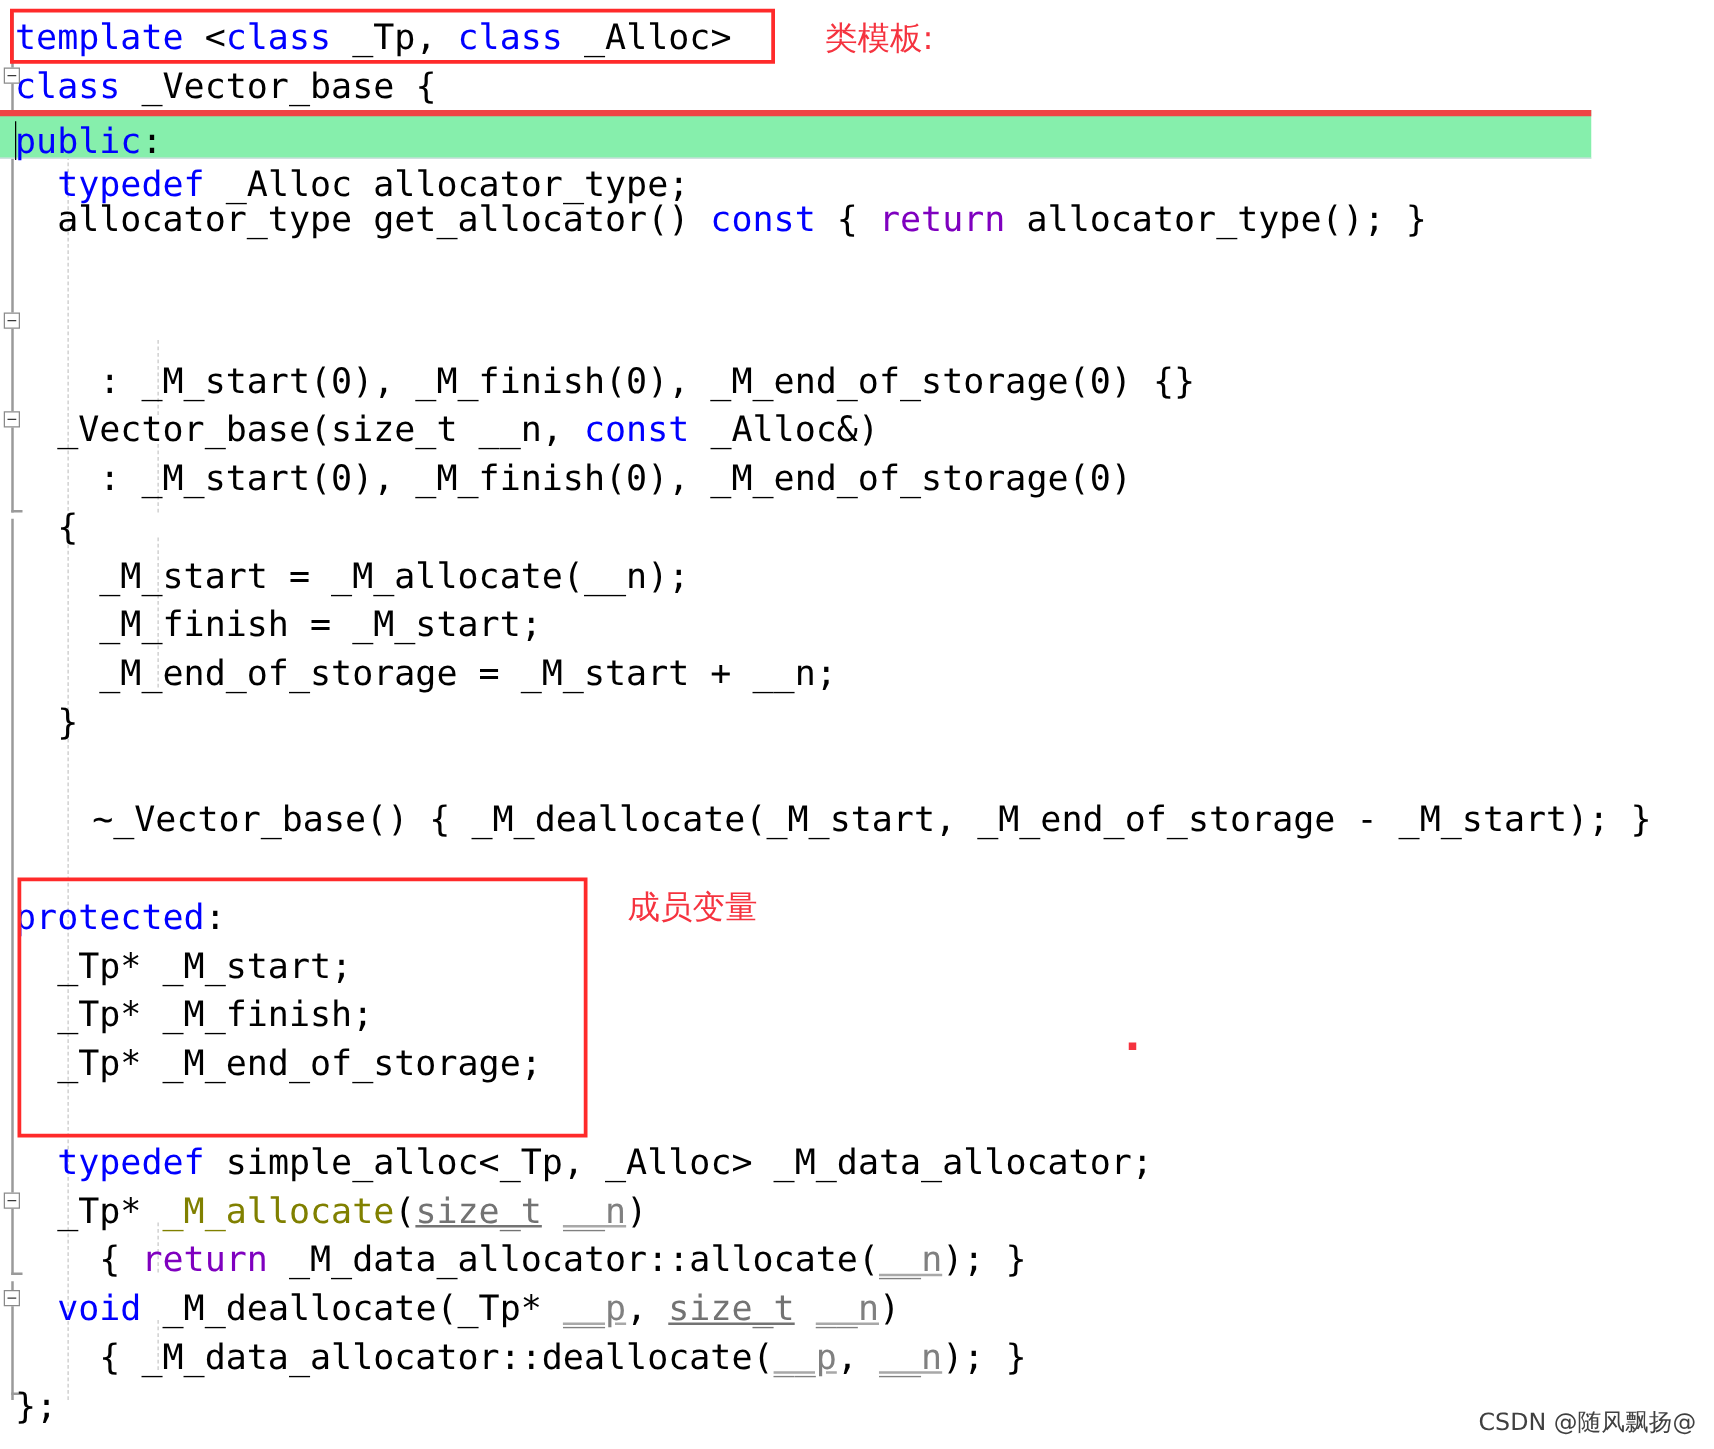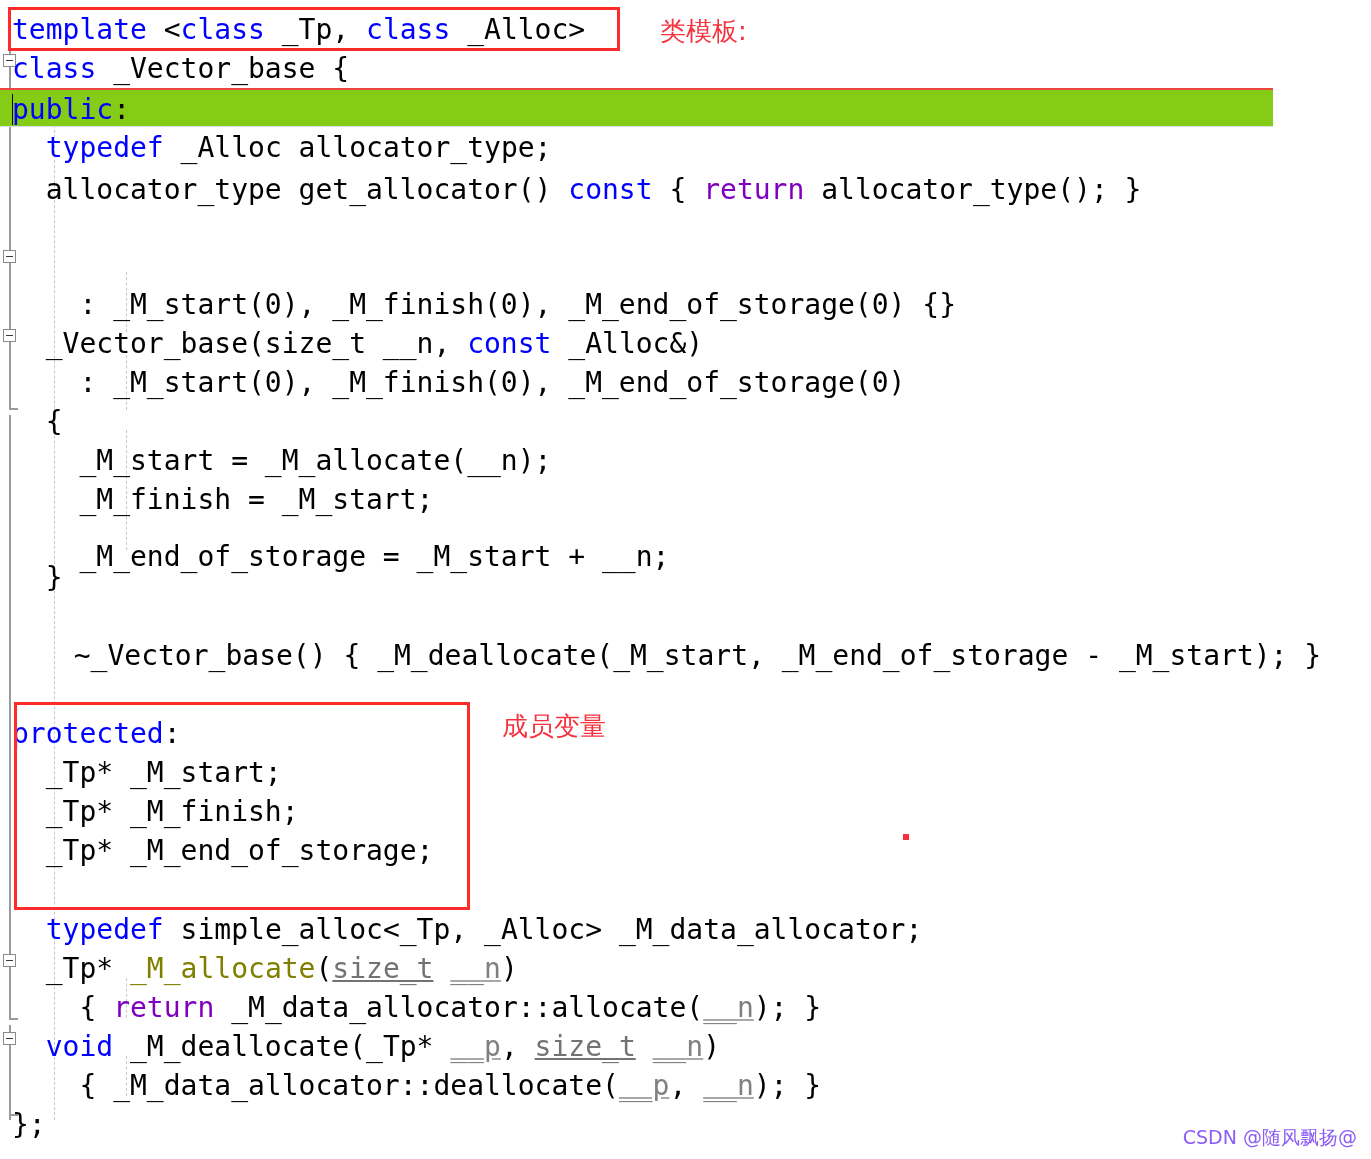--- a/index.html
+++ b/index.html
@@ -90,22 +90,22 @@
     letter-spacing: 0px;
     color: #000000;
   }
   .line .txt {
     display: inline-block;
     padding-left: 12px;
   }
 
   
   .line.highlight {
-    background: #84cc16;
-    border-top: 2px solid #ef4444;
+    background: #86efac;
+    border-top: 5px solid #ef4444;
     border-bottom: 1px solid #dcdce8;
     box-sizing: border-box;
   }
   .line.highlight .caret {
     position: absolute;
     left: 12px;
     top: 4px;
     width: 1px;
     height: 31px;
     background: #000;
@@ -139,21 +139,21 @@
     width: 6px;
     height: 6px;
     background: #f5333f;
   }
 
   
   .watermark {
     position: absolute;
     right: 14px;
     bottom: 8px;
-    color: #8b5cf6;
+    color: #404040;
     font-family: "DejaVu Sans", "Liberation Sans", sans-serif;
     font-size: 19px;
     white-space: nowrap;
   }
 </style>
 </head>
 <body>
 
 <div id="editor">
 
@@ -185,29 +185,29 @@
       <div class="indent-guide" style="left: 126px; top: 430px; height: 120px;"></div>
       <div class="indent-guide" style="left: 126px; top: 978px; height: 40px;"></div>
       <div class="indent-guide" style="left: 126px; top: 1056px; height: 40px;"></div>
     </div>
 
   <div class="code" id="code-area">
       <div class="line" style="top: 10px;"><span class="txt"><span class="kw">template </span><span class="plain">&lt;</span><span class="kw">class</span><span class="plain"> _Tp, </span><span class="kw">class</span><span class="plain"> _Alloc&gt;</span></span></div>
       <div class="line" style="top: 49px;"><span class="txt"><span class="kw">class</span><span class="plain"> _Vector_base {</span></span></div>
       <div class="line highlight" style="top: 88px;"><span class="caret"></span><span class="txt"><span class="kw">public</span><span class="plain">:</span></span></div>
       <div class="line" style="top: 128px;"><span class="txt"><span class="plain">  </span><span class="kw">typedef</span><span class="plain"> _Alloc allocator_type;</span></span></div>
-      <div class="line" style="top: 170px; text-decoration: underline;"><span class="txt"><span class="plain">  allocator_type get_allocator() </span><span class="kw">const</span><span class="plain"> { </span><span class="kw2">return</span><span class="plain"> allocator_type(); }</span></span></div>
+      <div class="line" style="top: 156px; text-decoration: underline;"><span class="txt"><span class="plain">  allocator_type get_allocator() </span><span class="kw">const</span><span class="plain"> { </span><span class="kw2">return</span><span class="plain"> allocator_type(); }</span></span></div>
       <div class="line" style="top: 206px;"><span class="txt"></span></div>
       <div class="line" style="top: 285px;"><span class="txt"><span class="plain">    : _M_start(0), _M_finish(0), _M_end_of_storage(0) {}</span></span></div>
       <div class="line" style="top: 324px;"><span class="txt"><span class="plain">  _Vector_base(size_t __n, </span><span class="kw">const</span><span class="plain"> _Alloc&amp;)</span></span></div>
       <div class="line" style="top: 363px;"><span class="txt"><span class="plain">    : _M_start(0), _M_finish(0), _M_end_of_storage(0)</span></span></div>
       <div class="line" style="top: 402px;"><span class="txt"><span class="plain">  {</span></span></div>
       <div class="line" style="top: 441px;"><span class="txt"><span class="plain">    _M_start = _M_allocate(__n);</span></span></div>
       <div class="line" style="top: 480px;"><span class="txt"><span class="plain">    _M_finish = _M_start;</span></span></div>
-      <div class="line" style="top: 519px; margin-top: 18px;"><span class="txt"><span class="plain">    _M_end_of_storage = _M_start + __n;</span></span></div>
+      <div class="line" style="top: 519px;"><span class="txt"><span class="plain">    _M_end_of_storage = _M_start + __n;</span></span></div>
       <div class="line" style="top: 558px;"><span class="txt"><span class="plain">  }</span></span></div>
       <div class="line" style="top: 597px;"><span class="txt"></span></div>
       <div class="line" style="top: 636px; margin-left: 28px;"><span class="txt"><span class="plain">  ~_Vector_base() { _M_deallocate(_M_start, _M_end_of_storage - _M_start); }</span></span></div>
       <div class="line" style="top: 675px;"><span class="txt"></span></div>
       <div class="line" style="top: 714px;"><span class="txt"><span class="kw">protected</span><span class="plain">:</span></span></div>
       <div class="line" style="top: 753px;"><span class="txt"><span class="plain">  _Tp* _M_start;</span></span></div>
       <div class="line" style="top: 792px; text-decoration: underline;"><span class="txt"><span class="plain">  _Tp* _M_finish;</span></span></div>
       <div class="line" style="top: 831px;"><span class="txt"><span class="plain">  _Tp* _M_end_of_storage;</span></span></div>
       <div class="line" style="top: 871px;"><span class="txt"></span></div>
       <div class="line" style="top: 910px;"><span class="txt"><span class="plain">  </span><span class="kw">typedef</span><span class="plain"> simple_alloc&lt;_Tp, _Alloc&gt; _M_data_allocator;</span></span></div>

